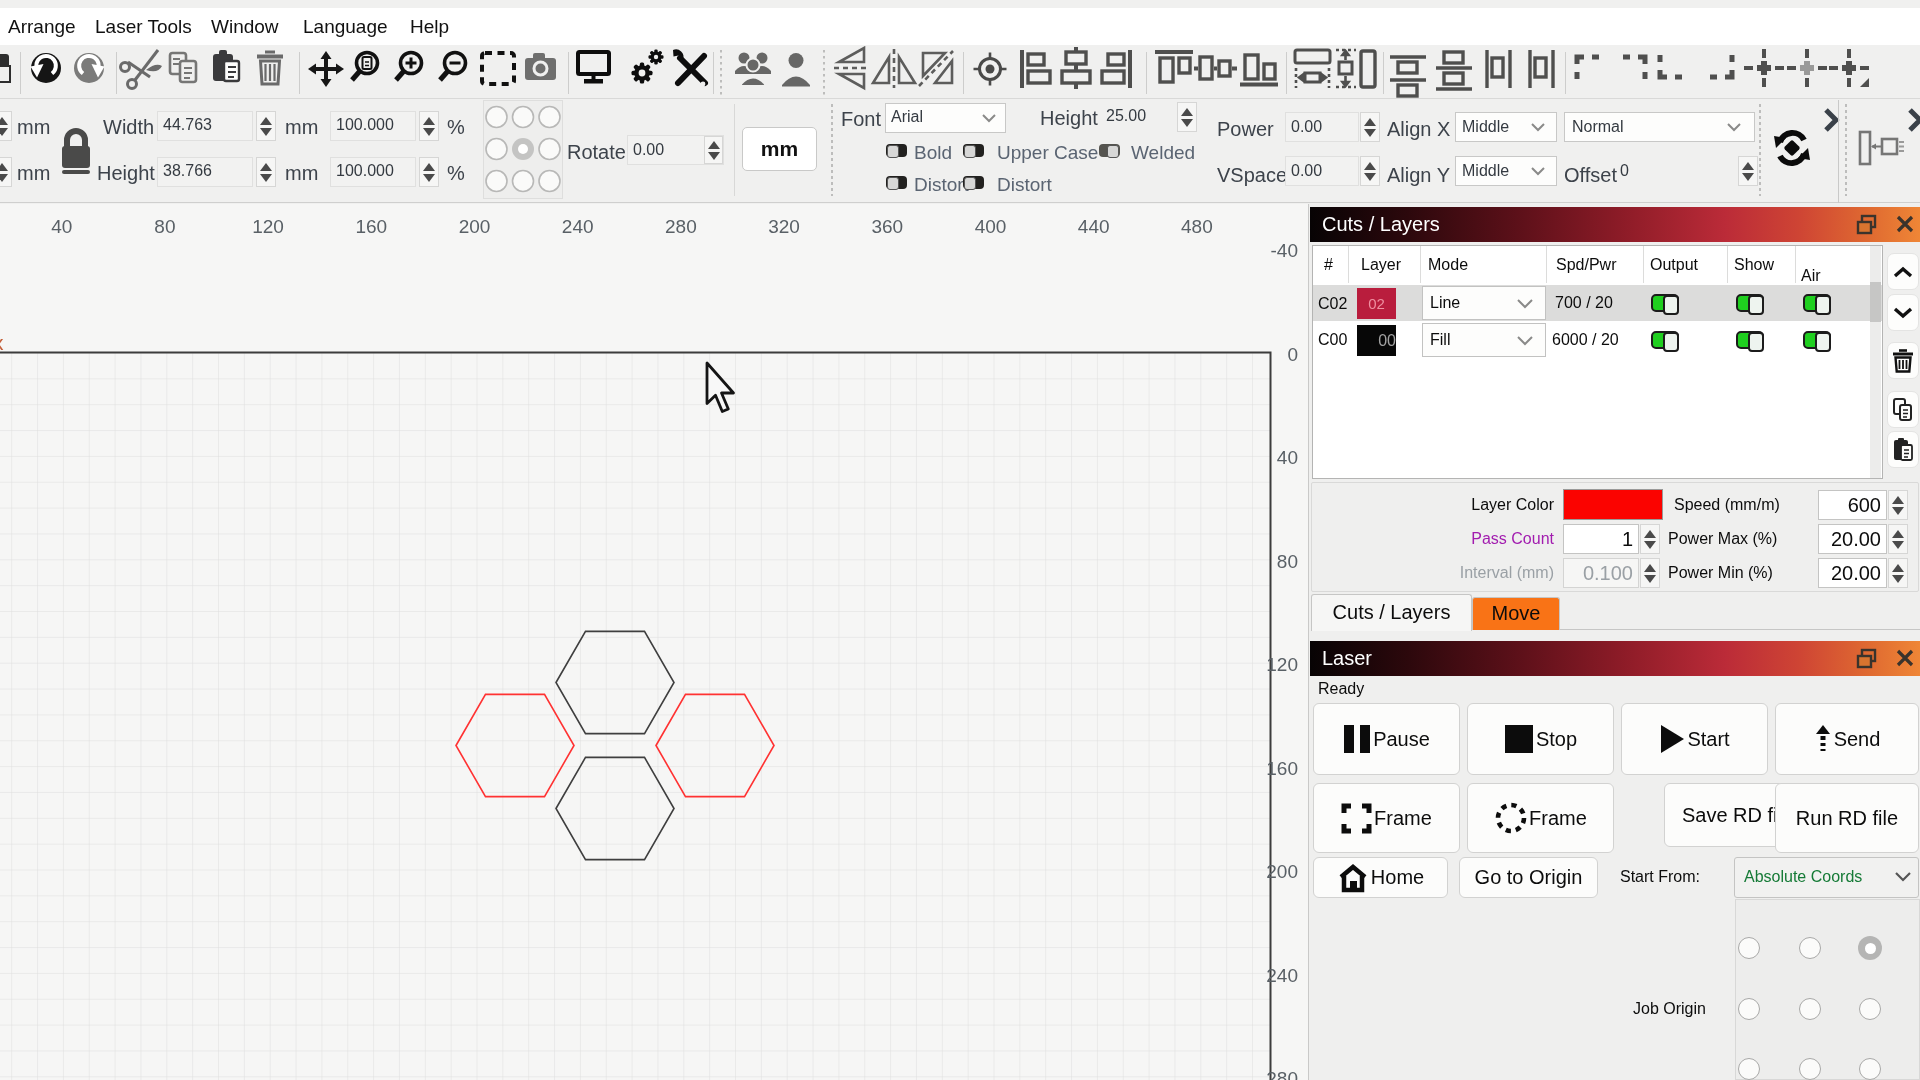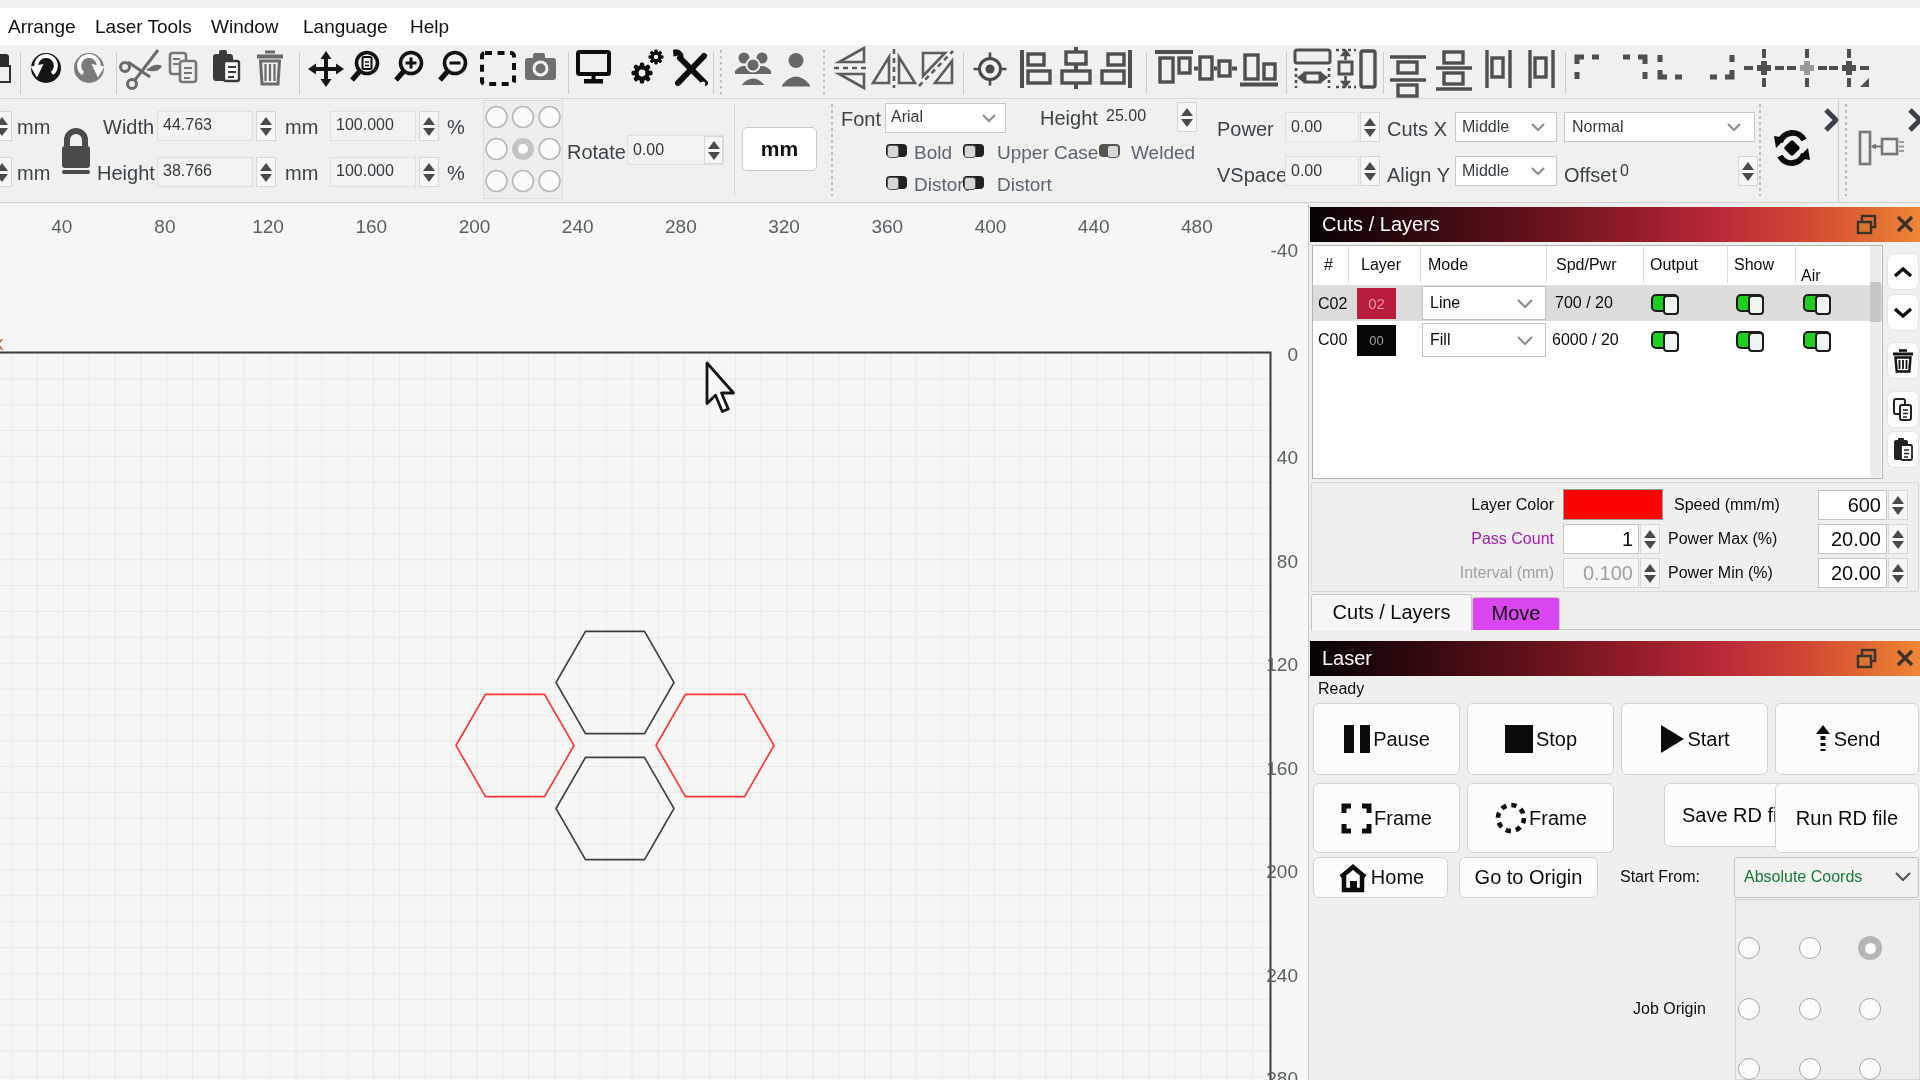--- a/index.html
+++ b/index.html
@@ -381,21 +381,21 @@
 <div class="lbl" style="left:914px;top:175px;color:#5a6472;font-size:19px">Distort</div>
 <div class="tog" style="left:963px;top:176px"></div>
 <div class="lbl" style="left:997px;top:175px;color:#5a6472;font-size:19px">Distort</div>
 <div class="lbl" style="left:1217px;top:119px">Power</div>
 <div class="flat" style="left:1285px;top:112px;width:74px;height:30px"></div>
 <div class="val" style="left:1291px;top:119px">0.00</div>
 <div class="spin" style="left:1360px;top:112px;height:30px">
     <div class="sup"></div>
     <div class="sdn"></div>
   </div>
-<div class="lbl" style="left:1387px;top:119px">Cuts X</div>
+<div class="lbl" style="left:1387px;top:119px">Align X</div>
 <div class="abs" style="left:1455px;top:112px;width:102px;height:30px;background:#fdfdfc;border:1px solid #c8c8c7"></div>
 <div class="val" style="left:1462px;top:119px">Middle</div>
 <svg class="abs" style="left:1530px;top:122px" width="16" height="10">
     <path d="M2 2 L8 8 L14 2" stroke="#8a8a89" stroke-width="2" fill="none"></path>
   </svg>
 <div class="abs" style="left:1564px;top:112px;width:191px;height:30px;background:#fdfdfc;border:1px solid #c8c8c7"></div>
 <div class="val" style="left:1572px;top:119px">Normal</div>
 <svg class="abs" style="left:1726px;top:122px" width="16" height="10">
     <path d="M2 2 L8 8 L14 2" stroke="#8a8a89" stroke-width="2" fill="none"></path>
   </svg>
@@ -520,21 +520,21 @@
 <div class="abs" style="left:1422px;top:286px;width:124px;height:34px;background:#fdfdfc;border:1px solid #c2c2c1"></div>
 <div class="val" style="left:1430px;top:295px;color:#0c0c0c">Line</div>
 <svg class="abs" style="left:1516px;top:298px" width="18" height="11">
     <path d="M2 2 L9 9 L16 2" stroke="#8a8a89" stroke-width="2" fill="none"></path>
   </svg>
 <div class="val" style="left:1555px;top:295px;color:#0c0c0c">700 / 20</div>
 <div class="gtog" style="left:1651px;top:294px"></div>
 <div class="gtog" style="left:1736px;top:294px"></div>
 <div class="gtog" style="left:1803px;top:294px"></div>
 <div class="val" style="left:1318px;top:332px;color:#0c0c0c">C00</div>
-<div class="abs" style="left:1357px;top:325px;width:39px;height:31px;background:#070707;color:#a2a2a2;font-size:13px;text-align:center;line-height:31px">00</div>
+<div class="abs" style="left:1357px;top:325px;width:39px;height:31px;background:#070707;color:#a2a2a2;font-size:16px;text-align:right;line-height:31px">00</div>
 <div class="abs" style="left:1422px;top:323px;width:124px;height:34px;background:#fdfdfc;border:1px solid #c2c2c1"></div>
 <div class="val" style="left:1430px;top:332px;color:#0c0c0c">Fill</div>
 <svg class="abs" style="left:1516px;top:335px" width="18" height="11">
     <path d="M2 2 L9 9 L16 2" stroke="#8a8a89" stroke-width="2" fill="none"></path>
   </svg>
 <div class="val" style="left:1552px;top:332px;color:#0c0c0c">6000 / 20</div>
 <div class="gtog" style="left:1651px;top:331px"></div>
 <div class="gtog" style="left:1736px;top:331px"></div>
 <div class="gtog" style="left:1803px;top:331px"></div>
 <div class="abs" style="left:1870px;top:246px;width:11px;height:232px;background:#ececeb"></div>
@@ -606,21 +606,21 @@
     <div class="sdn"></div>
   </div>
 <div class="val" style="left:1668px;top:565px;color:#0c0c0c">Power Min (%)</div>
 <div class="abs" style="left:1818px;top:558px;width:69px;height:30px;background:#fff;border:1px solid #c4c4c3;font-size:20px;text-align:right;line-height:28px;padding-right:5px;color:#0c0c0c">20.00</div>
 <div class="spin" style="left:1888px;top:558px;height:30px">
     <div class="sup"></div>
     <div class="sdn"></div>
   </div>
 
 <div class="abs" style="left:1311px;top:594px;width:161px;height:37px;background:#f6f6f5;border:1px solid #c6c6c5;border-bottom:none;border-radius:3px 3px 0 0;text-align:center;line-height:34px;font-size:20px;color:#0c0c0c">Cuts / Layers</div>
-<div class="abs" style="left:1472px;top:597px;width:88px;height:33px;background:#d946ef;border:1px solid #c6c6c5;border-bottom:none;border-radius:3px 3px 0 0;text-align:center;line-height:31px;font-size:20px;color:#0c0c0c">Move</div>
+<div class="abs" style="left:1472px;top:597px;width:88px;height:33px;background:#f97316;border:1px solid #c6c6c5;border-bottom:none;border-radius:3px 3px 0 0;text-align:center;line-height:31px;font-size:20px;color:#0c0c0c">Move</div>
 <div class="abs" style="left:1560px;top:629px;width:360px;height:1px;background:#c6c6c5"></div>
 
 <div class="tbar" style="top:641px">Laser</div>
 <svg class="abs" style="left:1855px;top:647px" width="24" height="24" viewBox="0 0 24 24">
     <g fill="none" stroke="#3a332c" stroke-width="2.4">
       <rect x="7" y="3" width="13" height="11"></rect>
       <rect x="3" y="9" width="13" height="11" fill="#d8742f"></rect>
     </g>
   </svg>
 <svg class="abs" style="left:1895px;top:648px" width="20" height="20" viewBox="0 0 20 20">

